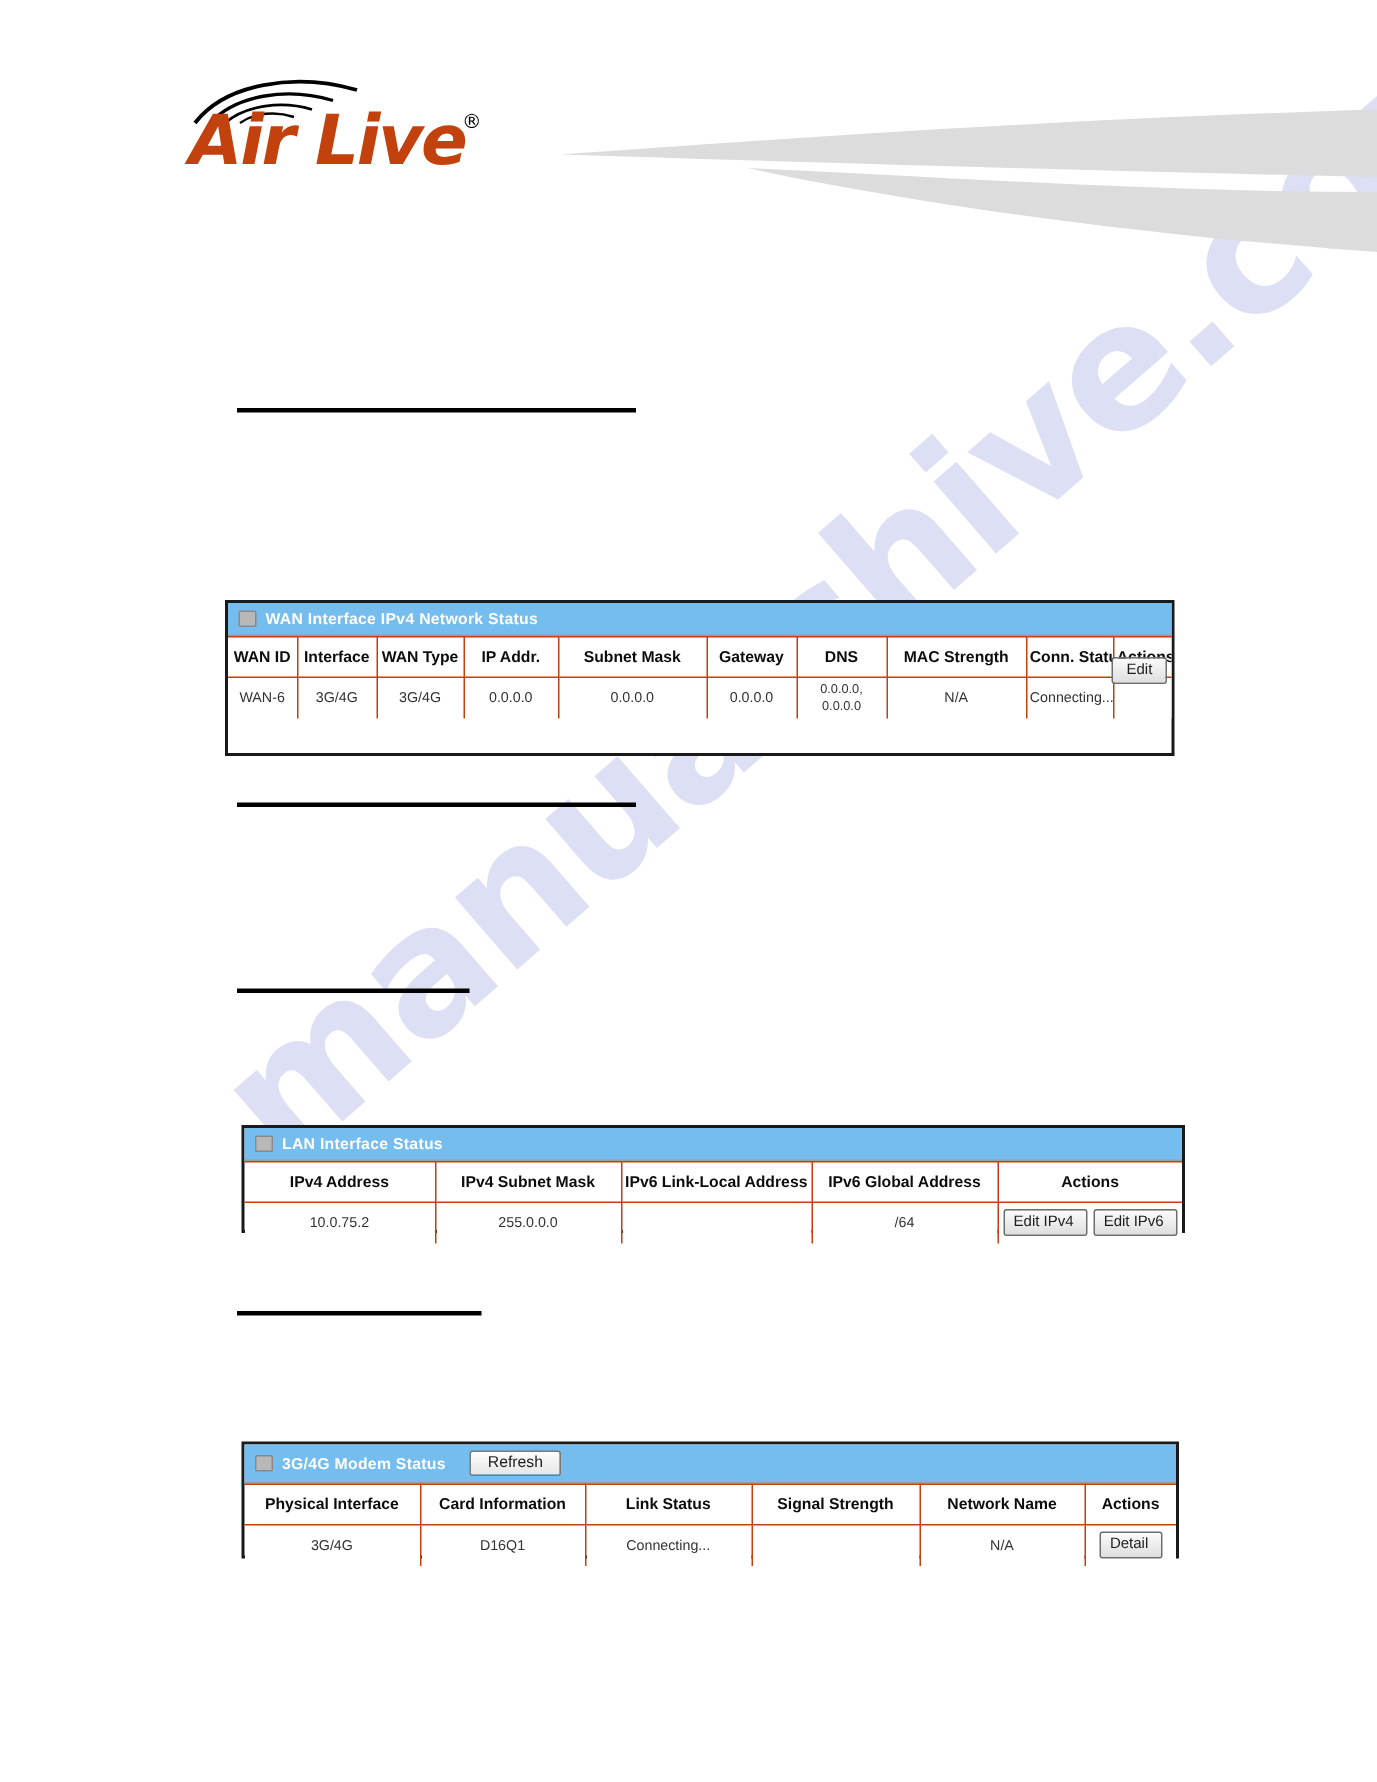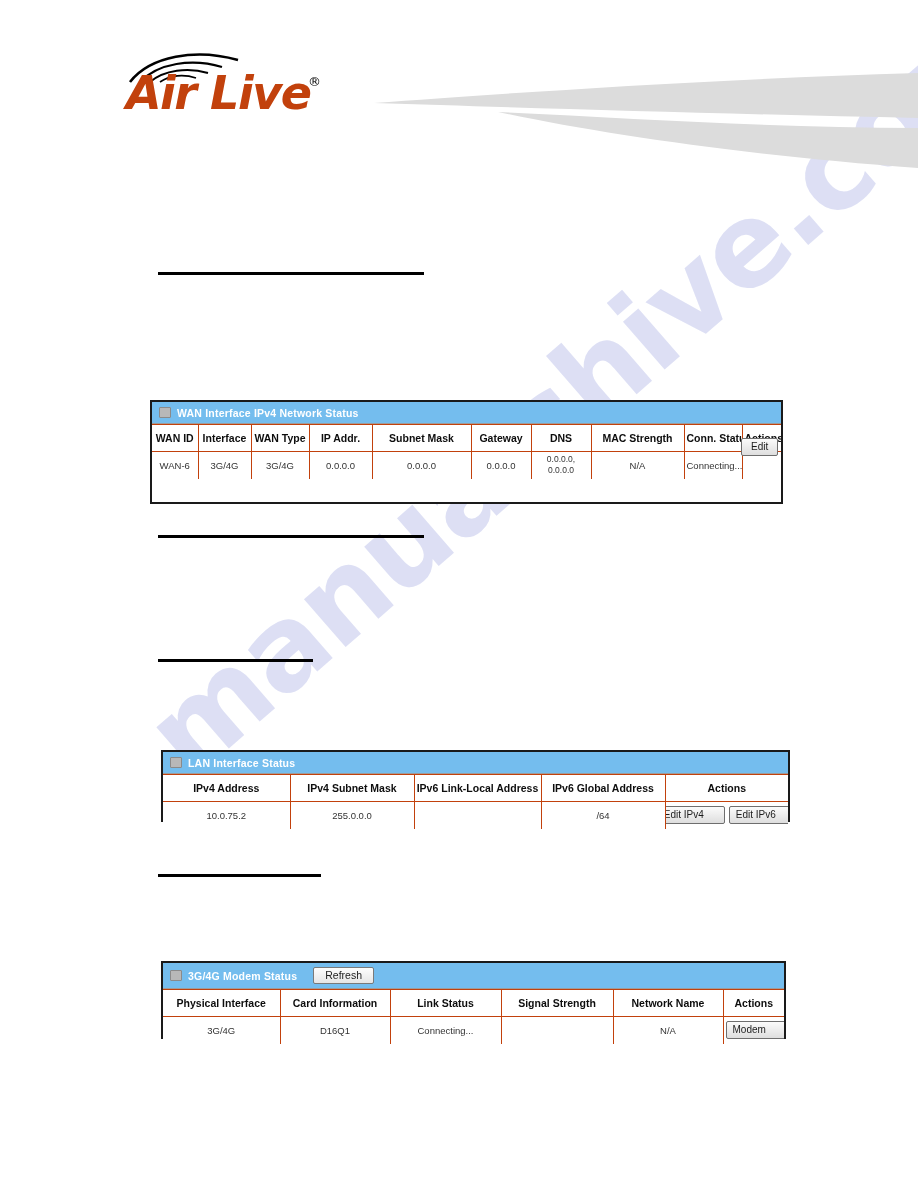--- a/index.html
+++ b/index.html
@@ -183,21 +183,21 @@
     font-family: "Liberation Sans", sans-serif;
     color: #1c1c1c;
     background: linear-gradient(#fbfbfb, #dedede);
     border: 1px solid #6e6e6e;
     border-radius: 2px;
     padding: 2px 9px 3px 9px;
     line-height: 1.1;
     cursor: pointer;
     white-space: nowrap;
   }
-  .cell-btn.tight { padding: 2px 20px 3px 6px; }
+  .cell-btn.tight { padding: 2px 8px 3px 6px; }
   .btn-pair { display: flex; justify-content: center; gap: 4px; }
 
   
   .overflow-actions {
     position: absolute;
     right: -3px;
     top: 36px;
     width: 43px;
     display: flex;
     justify-content: flex-start;
@@ -359,18 +359,18 @@
       </tr>
     </thead>
     <tbody>
       <tr>
         <td>3G/4G</td>
         <td>D16Q1</td>
         <td>Connecting...</td>
         <td></td>
         <td>N/A</td>
         <td>
-          <button class="cell-btn tight">Modem</button>
+          <button class="cell-btn tight">Detail</button>
         </td>
       </tr>
     </tbody>
   </table>
 </div>
 
 </body></html>

